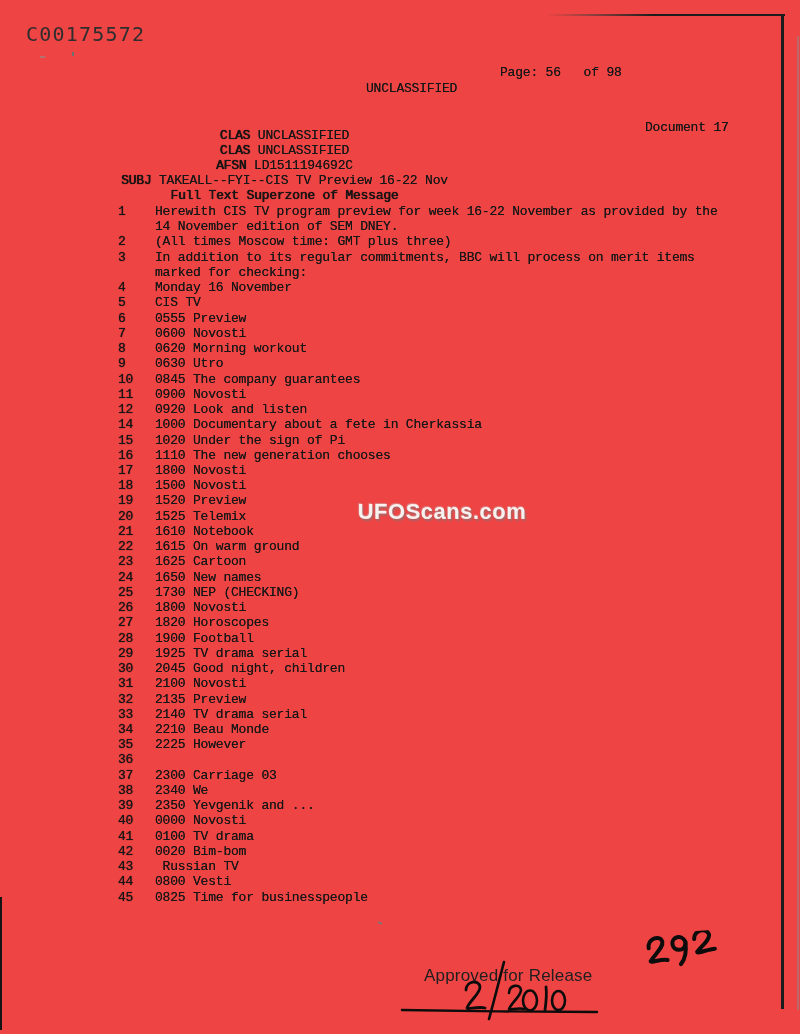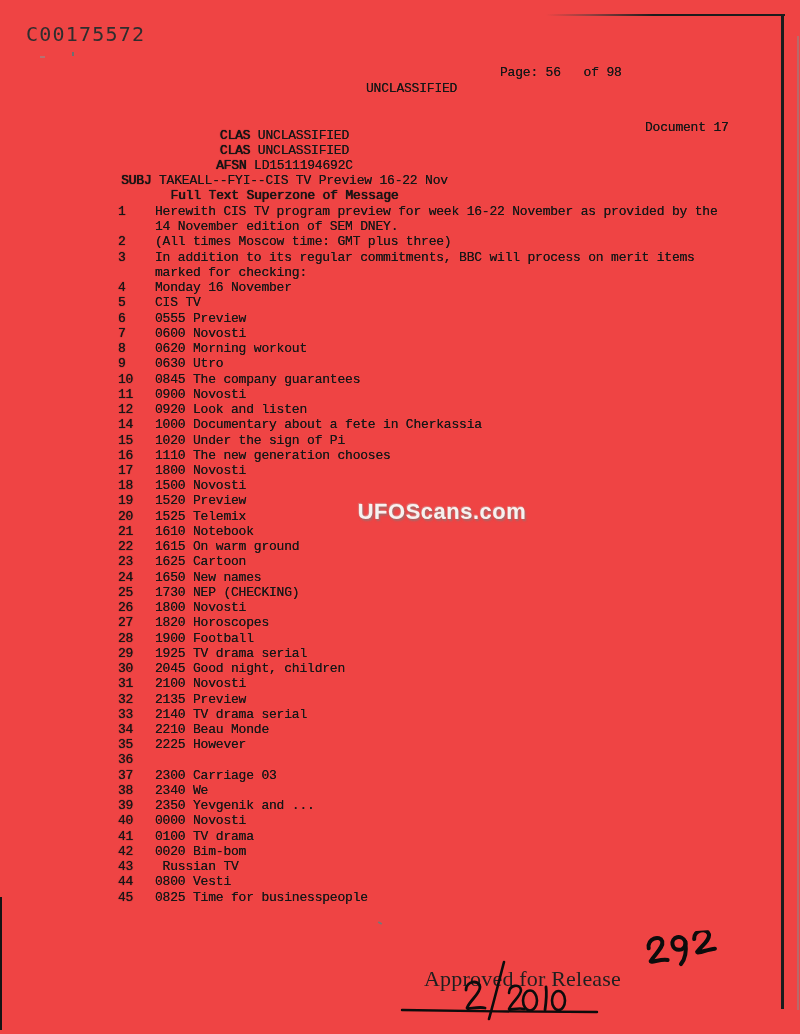--- a/index.html
+++ b/index.html
@@ -33,22 +33,22 @@
       text-shadow:1.2px 1.8px 2px rgba(125,125,125,.65), -0.6px -0.6px 1px rgba(200,200,200,.5);margin-left:39px;}
 
   
   .border-top{position:absolute;left:546px;top:14px;width:239px;height:2px;
       background:linear-gradient(to right, rgba(90,90,90,0), rgba(60,60,60,.5) 18%, #1c1c1c 45%);}
   .border-right{position:absolute;left:781px;top:14px;width:3px;height:995px;background:#1c1c1c;}
   .edge-right{position:absolute;left:797px;top:36px;width:1.5px;height:974px;background:#8a8a8a;opacity:.55;}
   .edge-left{position:absolute;left:0;top:897px;width:2px;height:133px;background:#141414;}
   .speck{position:absolute;background:#8f8f8f;}
 
-  .approval{position:absolute;left:424px;top:966px;font-size:22px;color:#1f1f1f;
-      font-family:Liberation Serif, serif;letter-spacing:.2px;z-index:2;}
+  .approval{position:absolute;left:424px;top:966px;font-size:17px;color:#1f1f1f;
+      font-family:Liberation Sans, sans-serif;letter-spacing:.2px;z-index:2;}
 
   .hand{position:absolute;z-index:4;}
   .hand path{fill:none;stroke:#0c0c0c;stroke-linecap:round;stroke-linejoin:round;}
 </style>
 </head>
 <body>
 
 <div class="page">
 
   <div class="border-top"></div>

